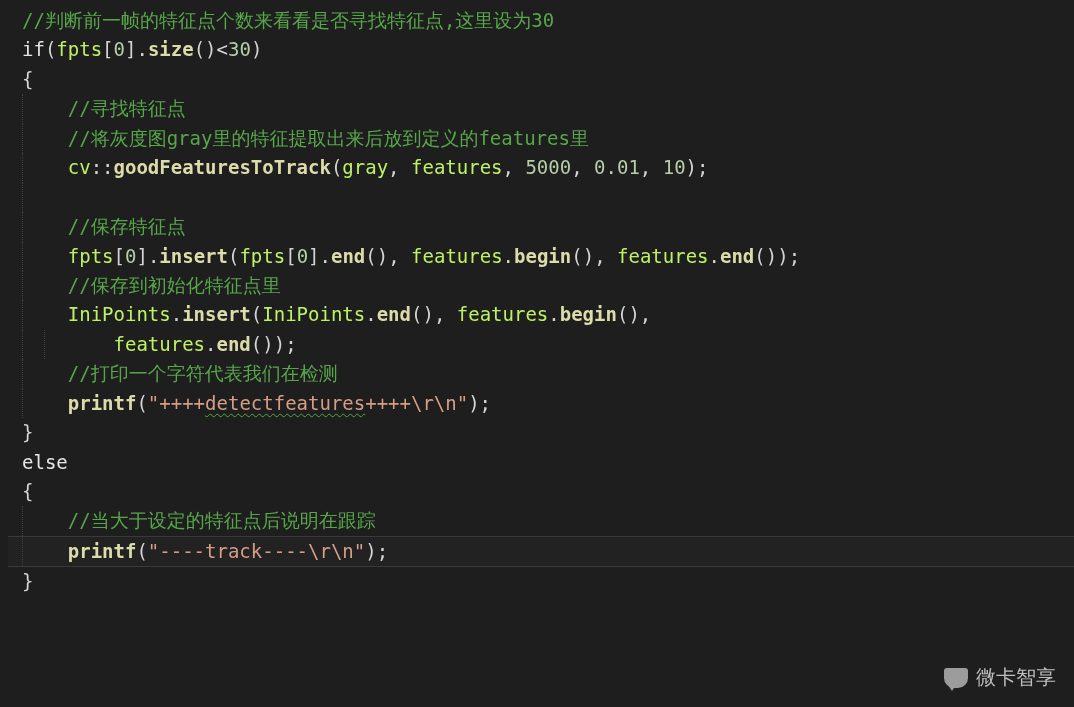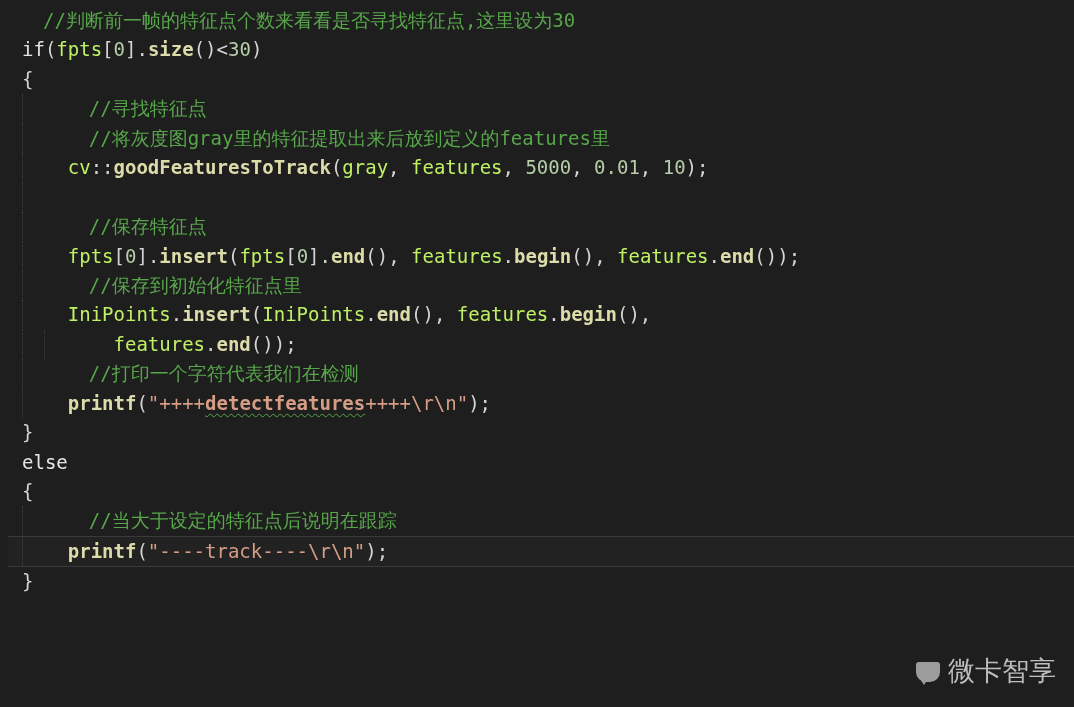--- a/index.html
+++ b/index.html
@@ -24,48 +24,47 @@
   }
   .indent-guide {
     position: absolute;
     left: 0;
     top: 0;
     bottom: 0;
     border-left: 1px dotted #404040;
   }
   .ig1 { left: 14px; }
   .ig2 { left: 36px; }
-  .comment { color: #57a64a; margin-left: 21px; }
+  .comment { color: #57a64a; }
   .keyword { color: #e5e5e5; }
   .func { color: #dcdcaa; font-weight: bold; }
   .number { color: #b5cea8; }
   .string { color: #d69d85; }
   .punct { color: #d4d4d4; }
   .ident { color: #bef264; }
   .squiggle {
     text-decoration: underline wavy #57a64a;
     text-decoration-thickness: 1px;
     text-underline-offset: 3px;
-    font-weight: bold;
   }
   .hl-line {
     background: rgba(255,255,255,0.02);
     border-top: 1px solid #3a3a3a;
     border-bottom: 1px solid #3a3a3a;
   }
   .watermark {
     position: absolute;
     right: 18px;
     bottom: 14px;
     display: flex;
     align-items: center;
     gap: 8px;
     color: #cfcfcf;
     font-family: "Microsoft YaHei", sans-serif;
-    font-size: 27px;
+    font-size: 20px;
     opacity: 0.9;
     pointer-events: none;
   }
   .wm-icon {
     width: 24px;
     height: 20px;
     background: #aaa;
     border-radius: 3px 3px 10px 10px;
     position: relative;
   }

